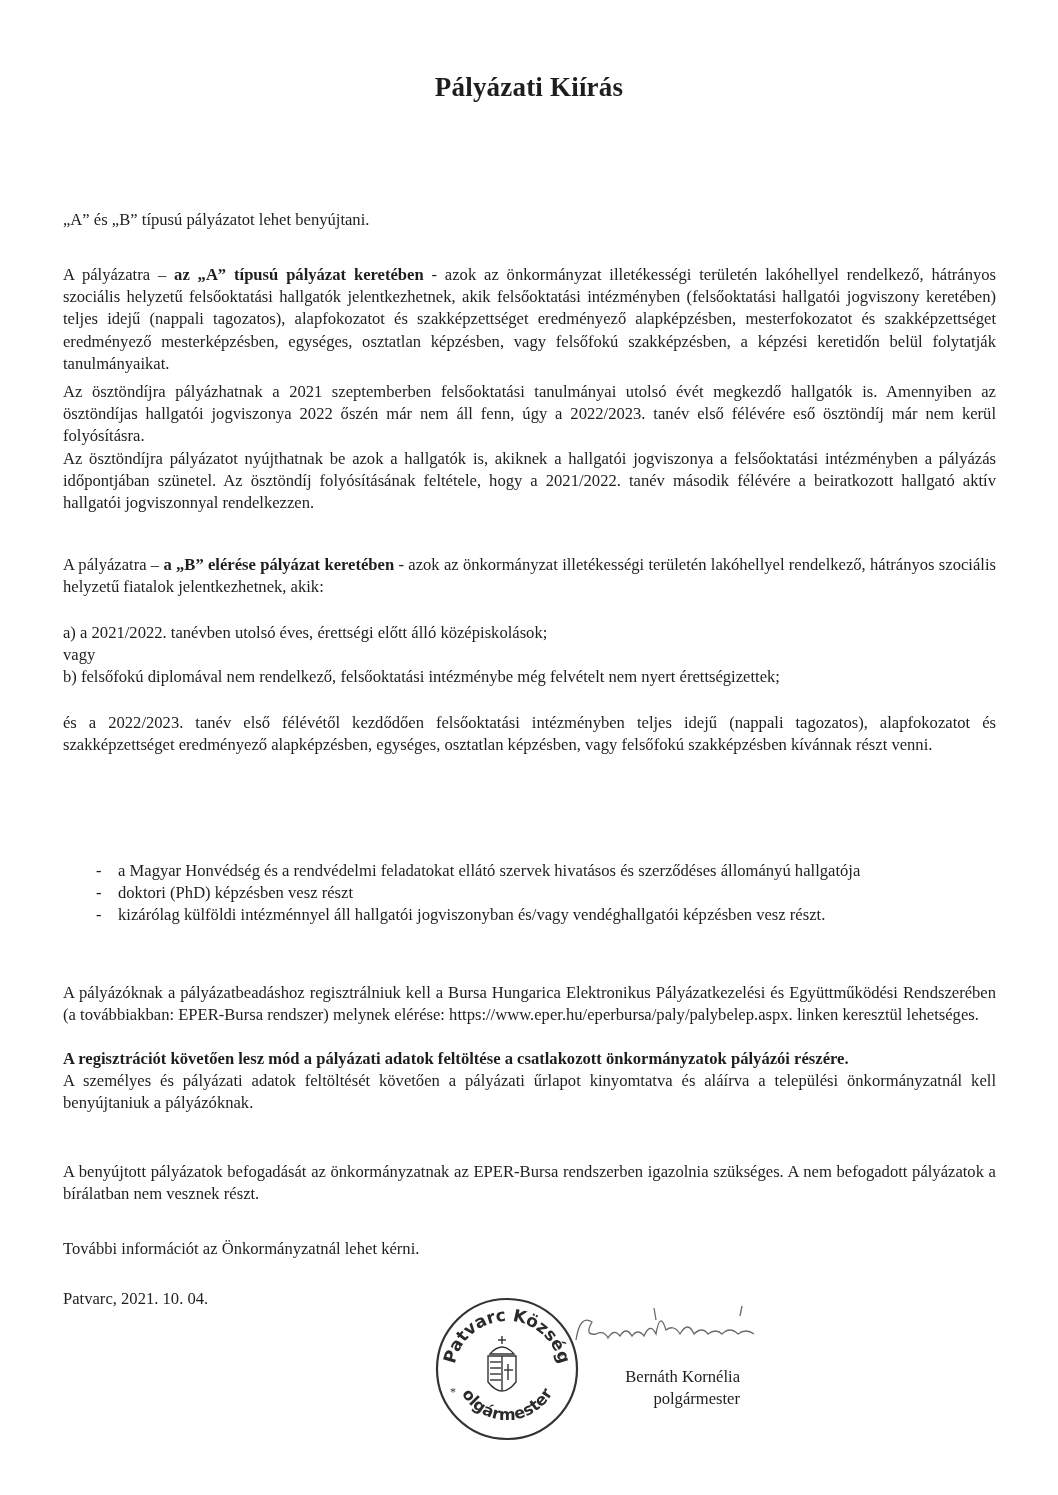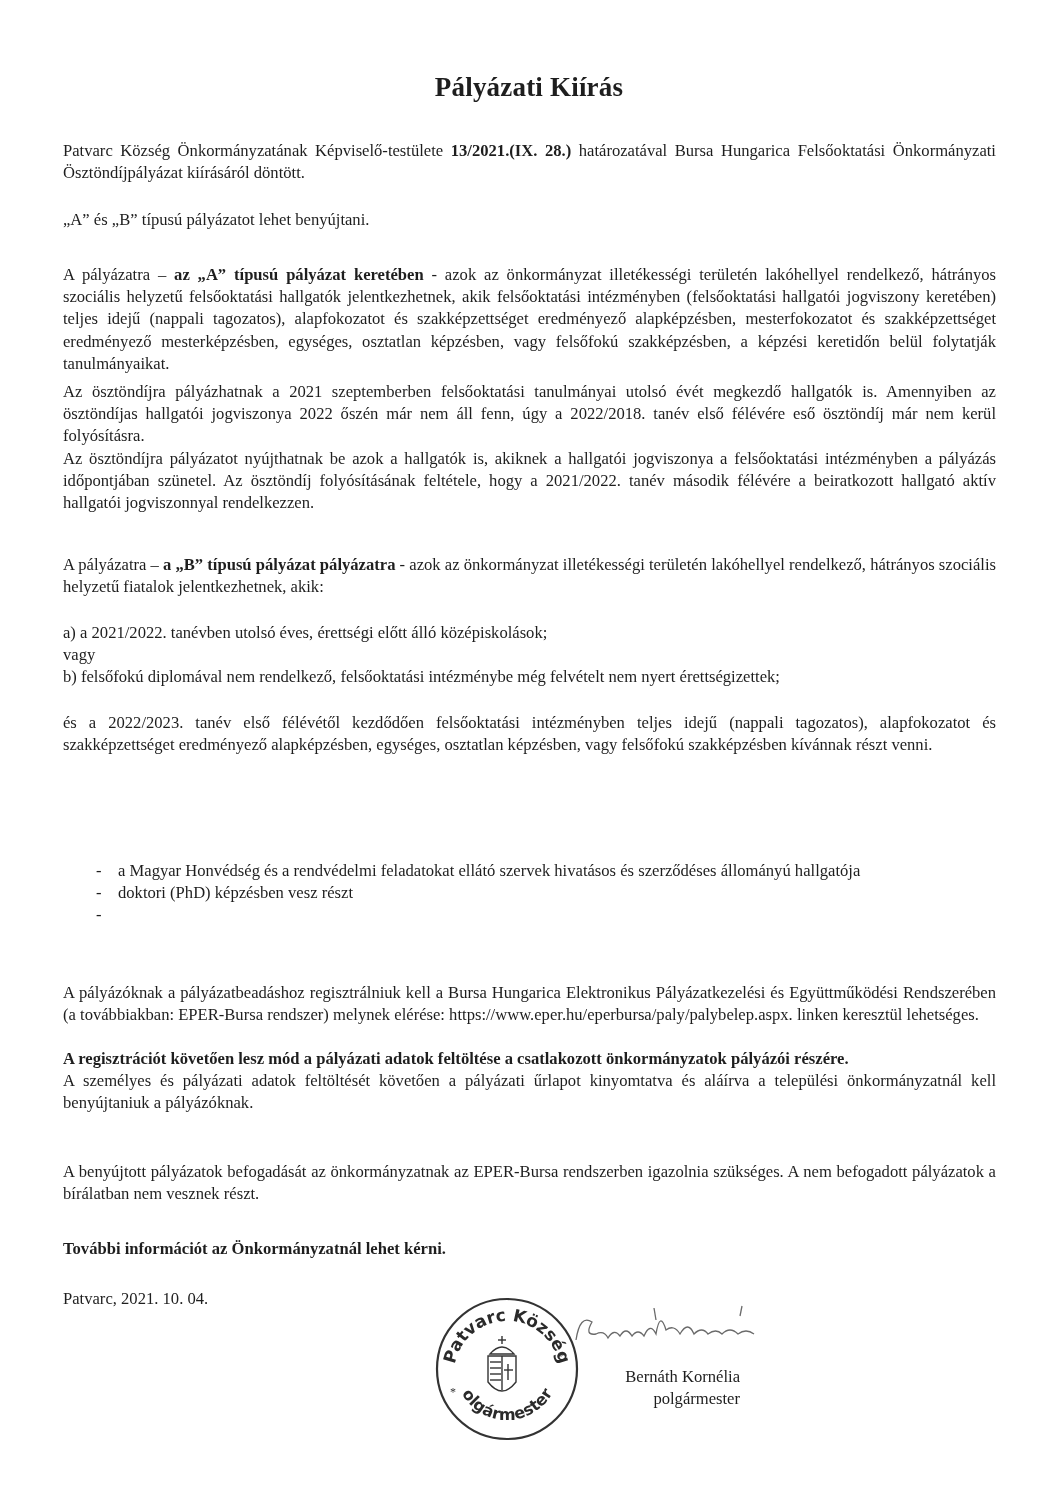--- a/index.html
+++ b/index.html
@@ -20,66 +20,64 @@
   .signer { position: absolute; left: 590px; top: 1366px; width: 150px; text-align: right;
             font-size: 16.6px; line-height: 22px; }
 </style>
 </head>
 <body>
 
 <div class="page">
 
   <div class="title">Pályázati Kiírás</div>
 
-  <div class="block just" style="top:140px;">
-    <span>Patvarc Község Önkormányzatának Képviselő-testülete </span><b>13/2021.(IX. 28.)</b><span> határozatával Bursa Hungarica Felsőoktatási Önkormányzati Ösztöndíjpályázat kiírásáról döntött.</span>
-  </div>
 
   <div class="block" style="top:209px;">„A” és „B” típusú pályázatot lehet benyújtani.</div>
 
   <div class="block just" style="top:264px;">
     <span>A pályázatra – </span><b>az „A” típusú pályázat keretében</b><span> - azok az önkormányzat illetékességi területén lakóhellyel rendelkező, hátrányos szociális helyzetű felsőoktatási hallgatók jelentkezhetnek, akik felsőoktatási intézményben (felsőoktatási hallgatói jogviszony keretében) teljes idejű (nappali tagozatos), alapfokozatot és szakképzettséget eredményező alapképzésben, mesterfokozatot és szakképzettséget eredményező mesterképzésben, egységes, osztatlan képzésben, vagy felsőfokú szakképzésben, a képzési keretidőn belül folytatják tanulmányaikat.</span>
   </div>
 
-  <div class="block just" style="top:381px;">Az ösztöndíjra pályázhatnak a 2021 szeptemberben felsőoktatási tanulmányai utolsó évét megkezdő hallgatók is. Amennyiben az ösztöndíjas hallgatói jogviszonya 2022 őszén már nem áll fenn, úgy a 2022/2018. tanév első félévére eső ösztöndíj már nem kerül folyósításra.</div>
+  <div class="block just" style="top:381px;">Az ösztöndíjra pályázhatnak a 2021 szeptemberben felsőoktatási tanulmányai utolsó évét megkezdő hallgatók is. Amennyiben az ösztöndíjas hallgatói jogviszonya 2022 őszén már nem áll fenn, úgy a 2022/2023. tanév első félévére eső ösztöndíj már nem kerül folyósításra.</div>
 
   <div class="block just" style="top:448px;">Az ösztöndíjra pályázatot nyújthatnak be azok a hallgatók is, akiknek a hallgatói jogviszonya a felsőoktatási intézményben a pályázás időpontjában szünetel. Az ösztöndíj folyósításának feltétele, hogy a 2021/2022. tanév második félévére a beiratkozott hallgató aktív hallgatói jogviszonnyal rendelkezzen.</div>
 
   <div class="block just" style="top:554px;">
-    <span>A pályázatra – </span><b>a „B” típusú pályázat pályázatra</b><span> - azok az önkormányzat illetékességi területén lakóhellyel rendelkező, hátrányos szociális helyzetű fiatalok jelentkezhetnek, akik:</span>
+    <span>A pályázatra – </span><b>a „B” elérése pályázat keretében</b><span> - azok az önkormányzat illetékességi területén lakóhellyel rendelkező, hátrányos szociális helyzetű fiatalok jelentkezhetnek, akik:</span>
   </div>
 
   <div class="block" style="top:622px;">a) a 2021/2022. tanévben utolsó éves, érettségi előtt álló középiskolások;</div>
   <div class="block" style="top:644px;">vagy</div>
   <div class="block" style="top:666px;">b) felsőfokú diplomával nem rendelkező, felsőoktatási intézménybe még felvételt nem nyert érettségizettek;</div>
 
   <div class="block just" style="top:712px;">és a 2022/2023. tanév első félévétől kezdődően felsőoktatási intézményben teljes idejű (nappali tagozatos), alapfokozatot és szakképzettséget eredményező alapképzésben, egységes, osztatlan képzésben, vagy felsőfokú szakképzésben kívánnak részt venni.</div>
 
 
   <div class="list" style="top:860px;">
     <div class="li">
       <span class="dash">-</span>
       <span>a Magyar Honvédség és a rendvédelmi feladatokat ellátó szervek hivatásos és szerződéses állományú hallgatója</span>
     </div>
     <div class="li">
       <span class="dash">-</span>
       <span>doktori (PhD) képzésben vesz részt</span>
     </div>
     <div class="li">
       <span class="dash">-</span>
+      <span>kizárólag külföldi intézménnyel áll hallgatói jogviszonyban és/vagy vendéghallgatói képzésben vesz részt.</span>
     </div>
   </div>
 
   <div class="block just" style="top:982px;">A pályázóknak a pályázatbeadáshoz regisztrálniuk kell a Bursa Hungarica Elektronikus Pályázatkezelési és Együttműködési Rendszerében (a továbbiakban: EPER-Bursa rendszer) melynek elérése: https://www.eper.hu/eperbursa/paly/palybelep.aspx. linken keresztül lehetséges.</div>
   <div class="block just" style="top:1048px;font-weight:bold;">A regisztrációt követően lesz mód a pályázati adatok feltöltése a csatlakozott önkormányzatok pályázói részére.</div>
   <div class="block just" style="top:1070px;">A személyes és pályázati adatok feltöltését követően a pályázati űrlapot kinyomtatva és aláírva a települési önkormányzatnál kell benyújtaniuk a pályázóknak.</div>
   <div class="block just" style="top:1114px;margin-top:47px;">A benyújtott pályázatok befogadását az önkormányzatnak az EPER-Bursa rendszerben igazolnia szükséges. A nem befogadott pályázatok a bírálatban nem vesznek részt.</div>
 
 
-  <div class="block" style="top:1238px;font-weight:bold;">További információt az Önkormányzatnál lehet kérni.</div>
+  <div class="block" style="top:1238px;">További információt az Önkormányzatnál lehet kérni.</div>
 
   <div class="sign-date">Patvarc, 2021. 10. 04.</div>
 
   <svg class="stamp" viewBox="0 0 150 150">
     <defs>
       <path id="arcTop" d="M 22 80 A 53 53 0 0 1 128 80"></path>
       <path id="arcBot" d="M 30 100 A 52 52 0 0 0 120 100"></path>
     </defs>
     <circle cx="75" cy="75" r="70" fill="none" stroke="#333" stroke-width="2.2"></circle>
     <text font-family="DejaVu Sans, sans-serif" font-size="17" font-weight="bold" fill="#2a2a2a">

